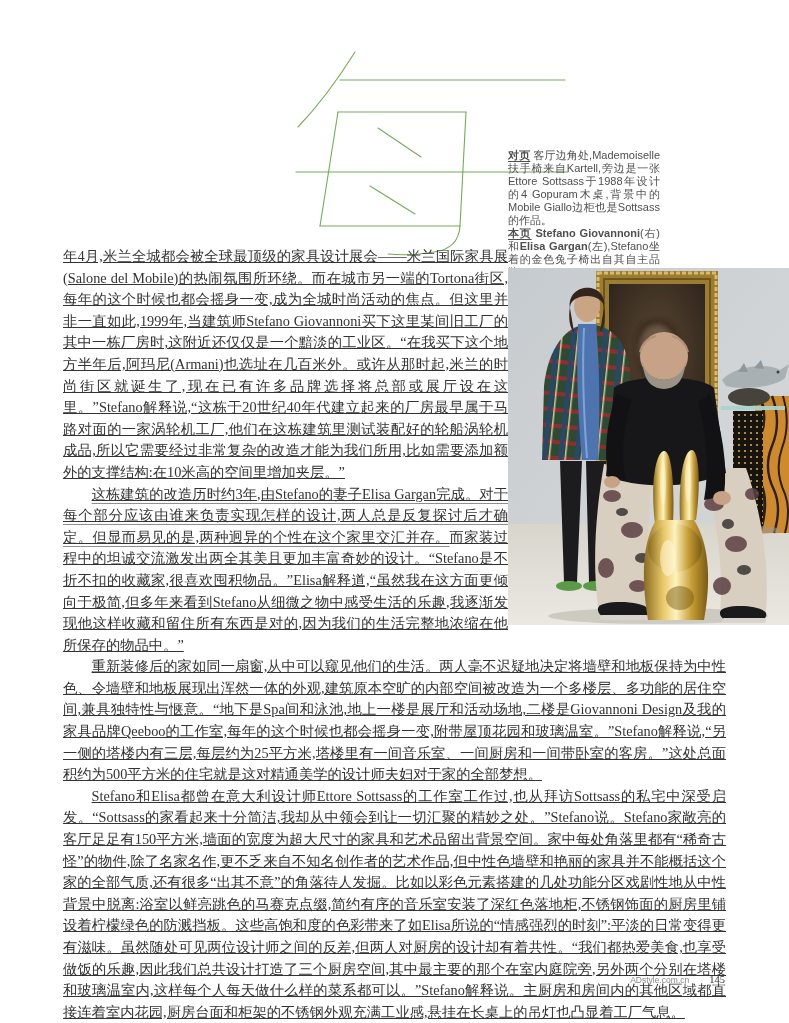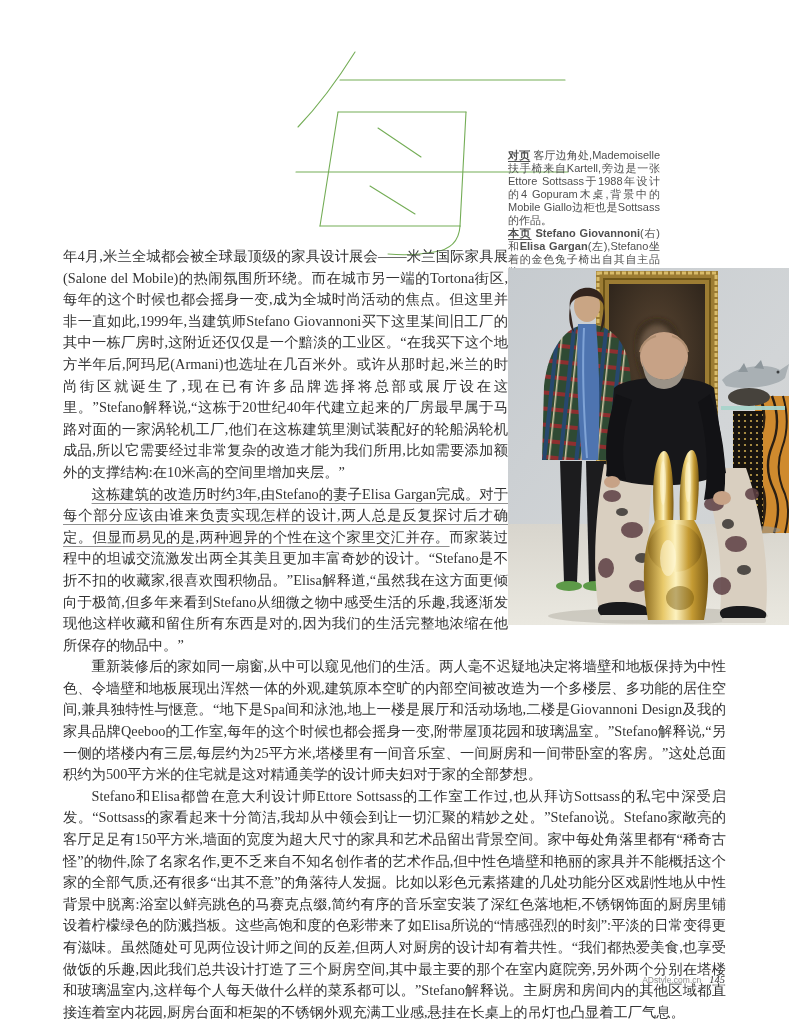--- a/index.html
+++ b/index.html
@@ -20,35 +20,35 @@
   .cap-bold{font-weight:bold;}
   
   .photo{position:absolute;left:508px;top:268px;width:281px;height:357px;}
   .photo svg{display:block;width:281px;height:357px;}
   
   .article{
     position:absolute;left:63px;top:246px;width:663px;
     font-size:14.3px;line-height:21.6px;color:#333333;text-align:justify;
     text-justify:inter-ideograph;
   }
-  .article p{margin:0;}
+  .article p{margin:0;text-decoration:underline;}
   .indent{text-indent:2em;}
   .photo-spacer{float:right;width:218px;height:393px;}
   .ul{
     text-decoration:underline;
     text-decoration-color:#8f8f8f;
     text-decoration-thickness:0.8px;
     text-underline-offset:4px;
   }
   
   .footer{
     position:absolute;left:63px;top:969px;width:662px;text-align:right;
   }
   .f-url{font-family:"Liberation Sans", sans-serif;font-size:8.5px;color:#8a8a8a;text-align:center;}
-  .f-num{font-style:italic;font-size:10.5px;color:#333;margin-left:8px;}
+  .f-num{font-size:10.5px;color:#333;margin-left:20px;}
 </style>
 </head>
 <body>
 
 <div class="hero-art">
   <svg viewBox="0 0 345 232">
     <g fill="none" stroke="#74ad56" stroke-width="1.1" stroke-linecap="round">
       <path d="M127,22 C112,46 93,73 70,97"></path>
       <path d="M112,50 L337,50"></path>
       <path d="M110,82 L238,82"></path>

